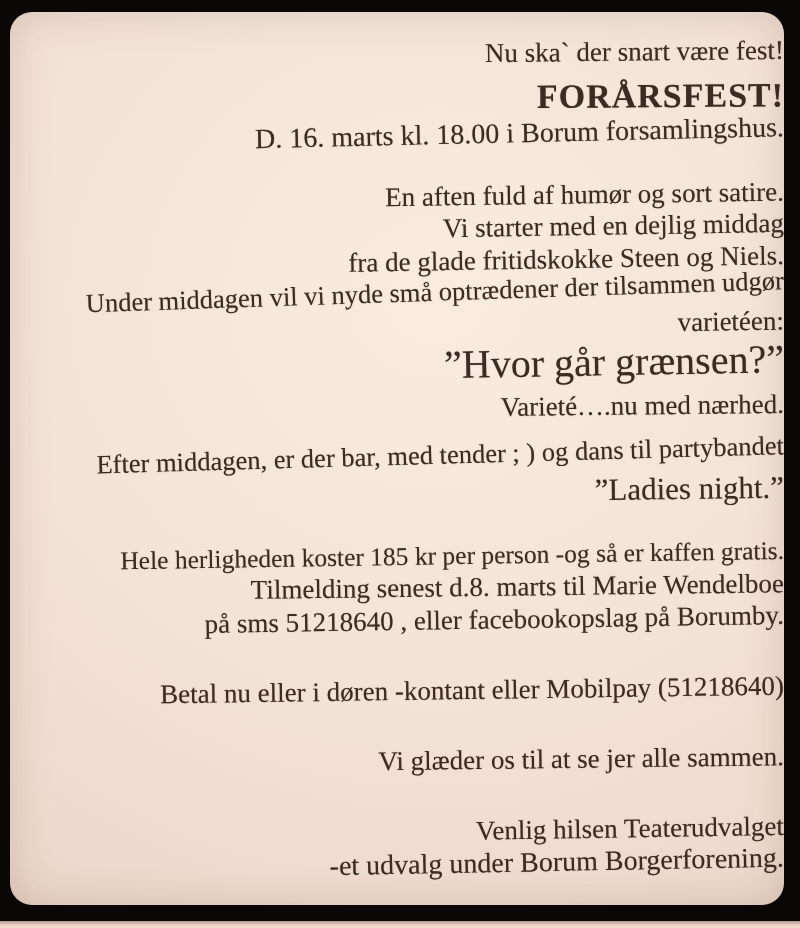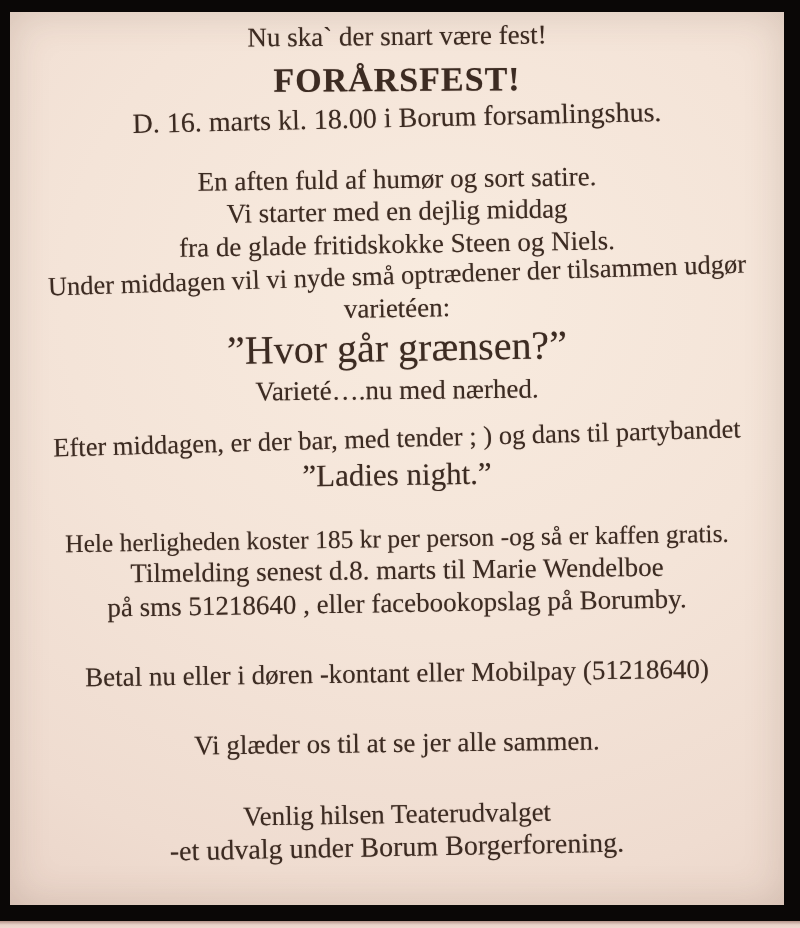--- a/index.html
+++ b/index.html
@@ -18,24 +18,25 @@
   .paper {
     position: absolute;
     left: 10px;
     top: 12px;
     right: 16px;
     bottom: 23px;
     background: radial-gradient(120% 95% at 55% 32%,
       #f8ebdf 0%, #f4e4d8 40%, #efdcd0 70%, #e7d0c4 95%, #e2c9bd 100%);
     box-shadow: inset 0 0 40px rgba(90,60,45,0.18);
     color: #3c2b22;
-    text-align: center;
-    padding-top: 8px;
+    text-align: right;
+    padding-top: 26px;
     box-sizing: border-box;
     text-shadow: 0 0 1px rgba(70,48,35,0.45);
+    border-radius: 22px;
   }
   .bottom-strip {
     position: absolute;
     left: 0;
     right: 0;
     bottom: 0;
     height: 7px;
     background: linear-gradient(#b49288, #e9d2c9 55%, #efd9d0);
   }
   .line {

